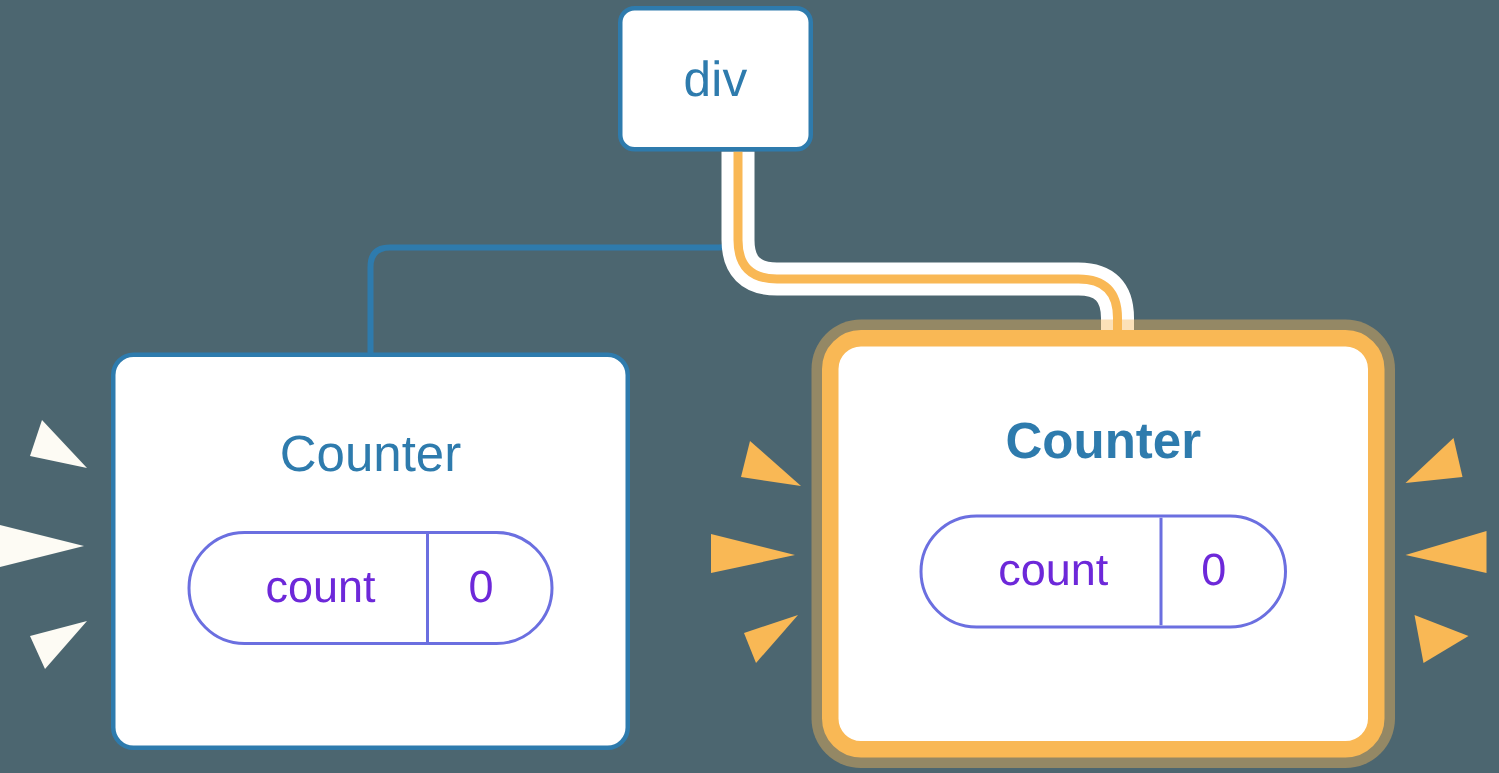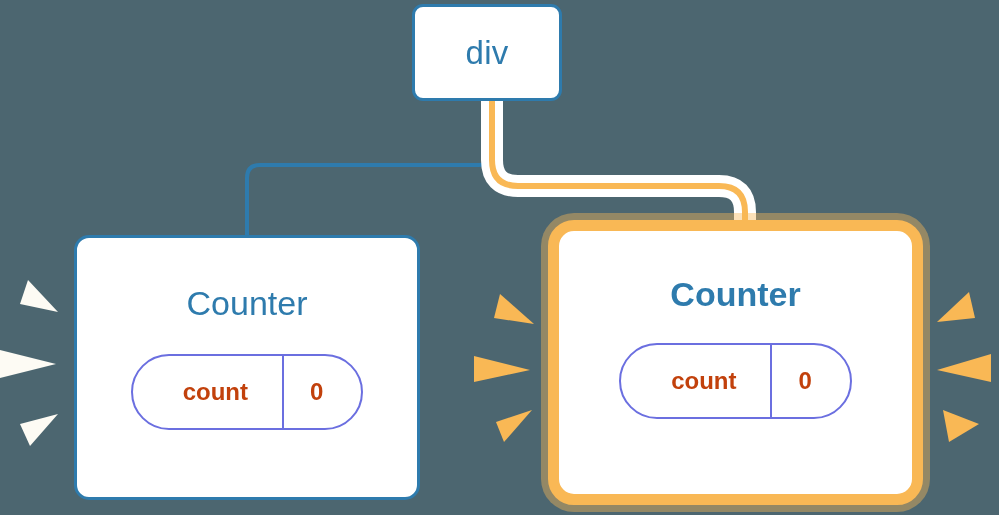--- a/index.html
+++ b/index.html
@@ -21,21 +21,21 @@
     background:#ffffff;
     box-sizing:border-box;
     display:flex;
     flex-direction:column;
     align-items:center;
     justify-content:center;
   }
 
   
   .node-root{
-    left:412px;top:4px;width:150px;height:97px;
+    left:412px;top:4px;width:130px;height:97px;
     border:3px solid #2e7bad;
     border-radius:11px;
   }
   .node-root .node-title{
     color:#2e7bad;
     font-size:33px;
     font-weight:400;
     letter-spacing:.2px;
     line-height:1;
   }
@@ -78,23 +78,23 @@
     display:flex;
     align-items:stretch;
     border:2px solid #6b6fe0;
     border-radius:999px;
     height:72px;
     overflow:hidden;
     background:transparent;
   }
   .pill-key,.pill-val{
     display:flex;align-items:center;justify-content:center;
-    color:#c2410c;
-    font-size:24px;
-    font-weight:700;
+    color:#6d28d9;
+    font-size:30px;
+    font-weight:400;
     line-height:1;
   }
   .pill-key{padding:0 34px 0 50px;}
   .pill-val{
     padding:0 38px 0 26px;
     border-left:2px solid #6b6fe0;
   }
 
   
   .burst{position:absolute;width:70px;height:170px;}

